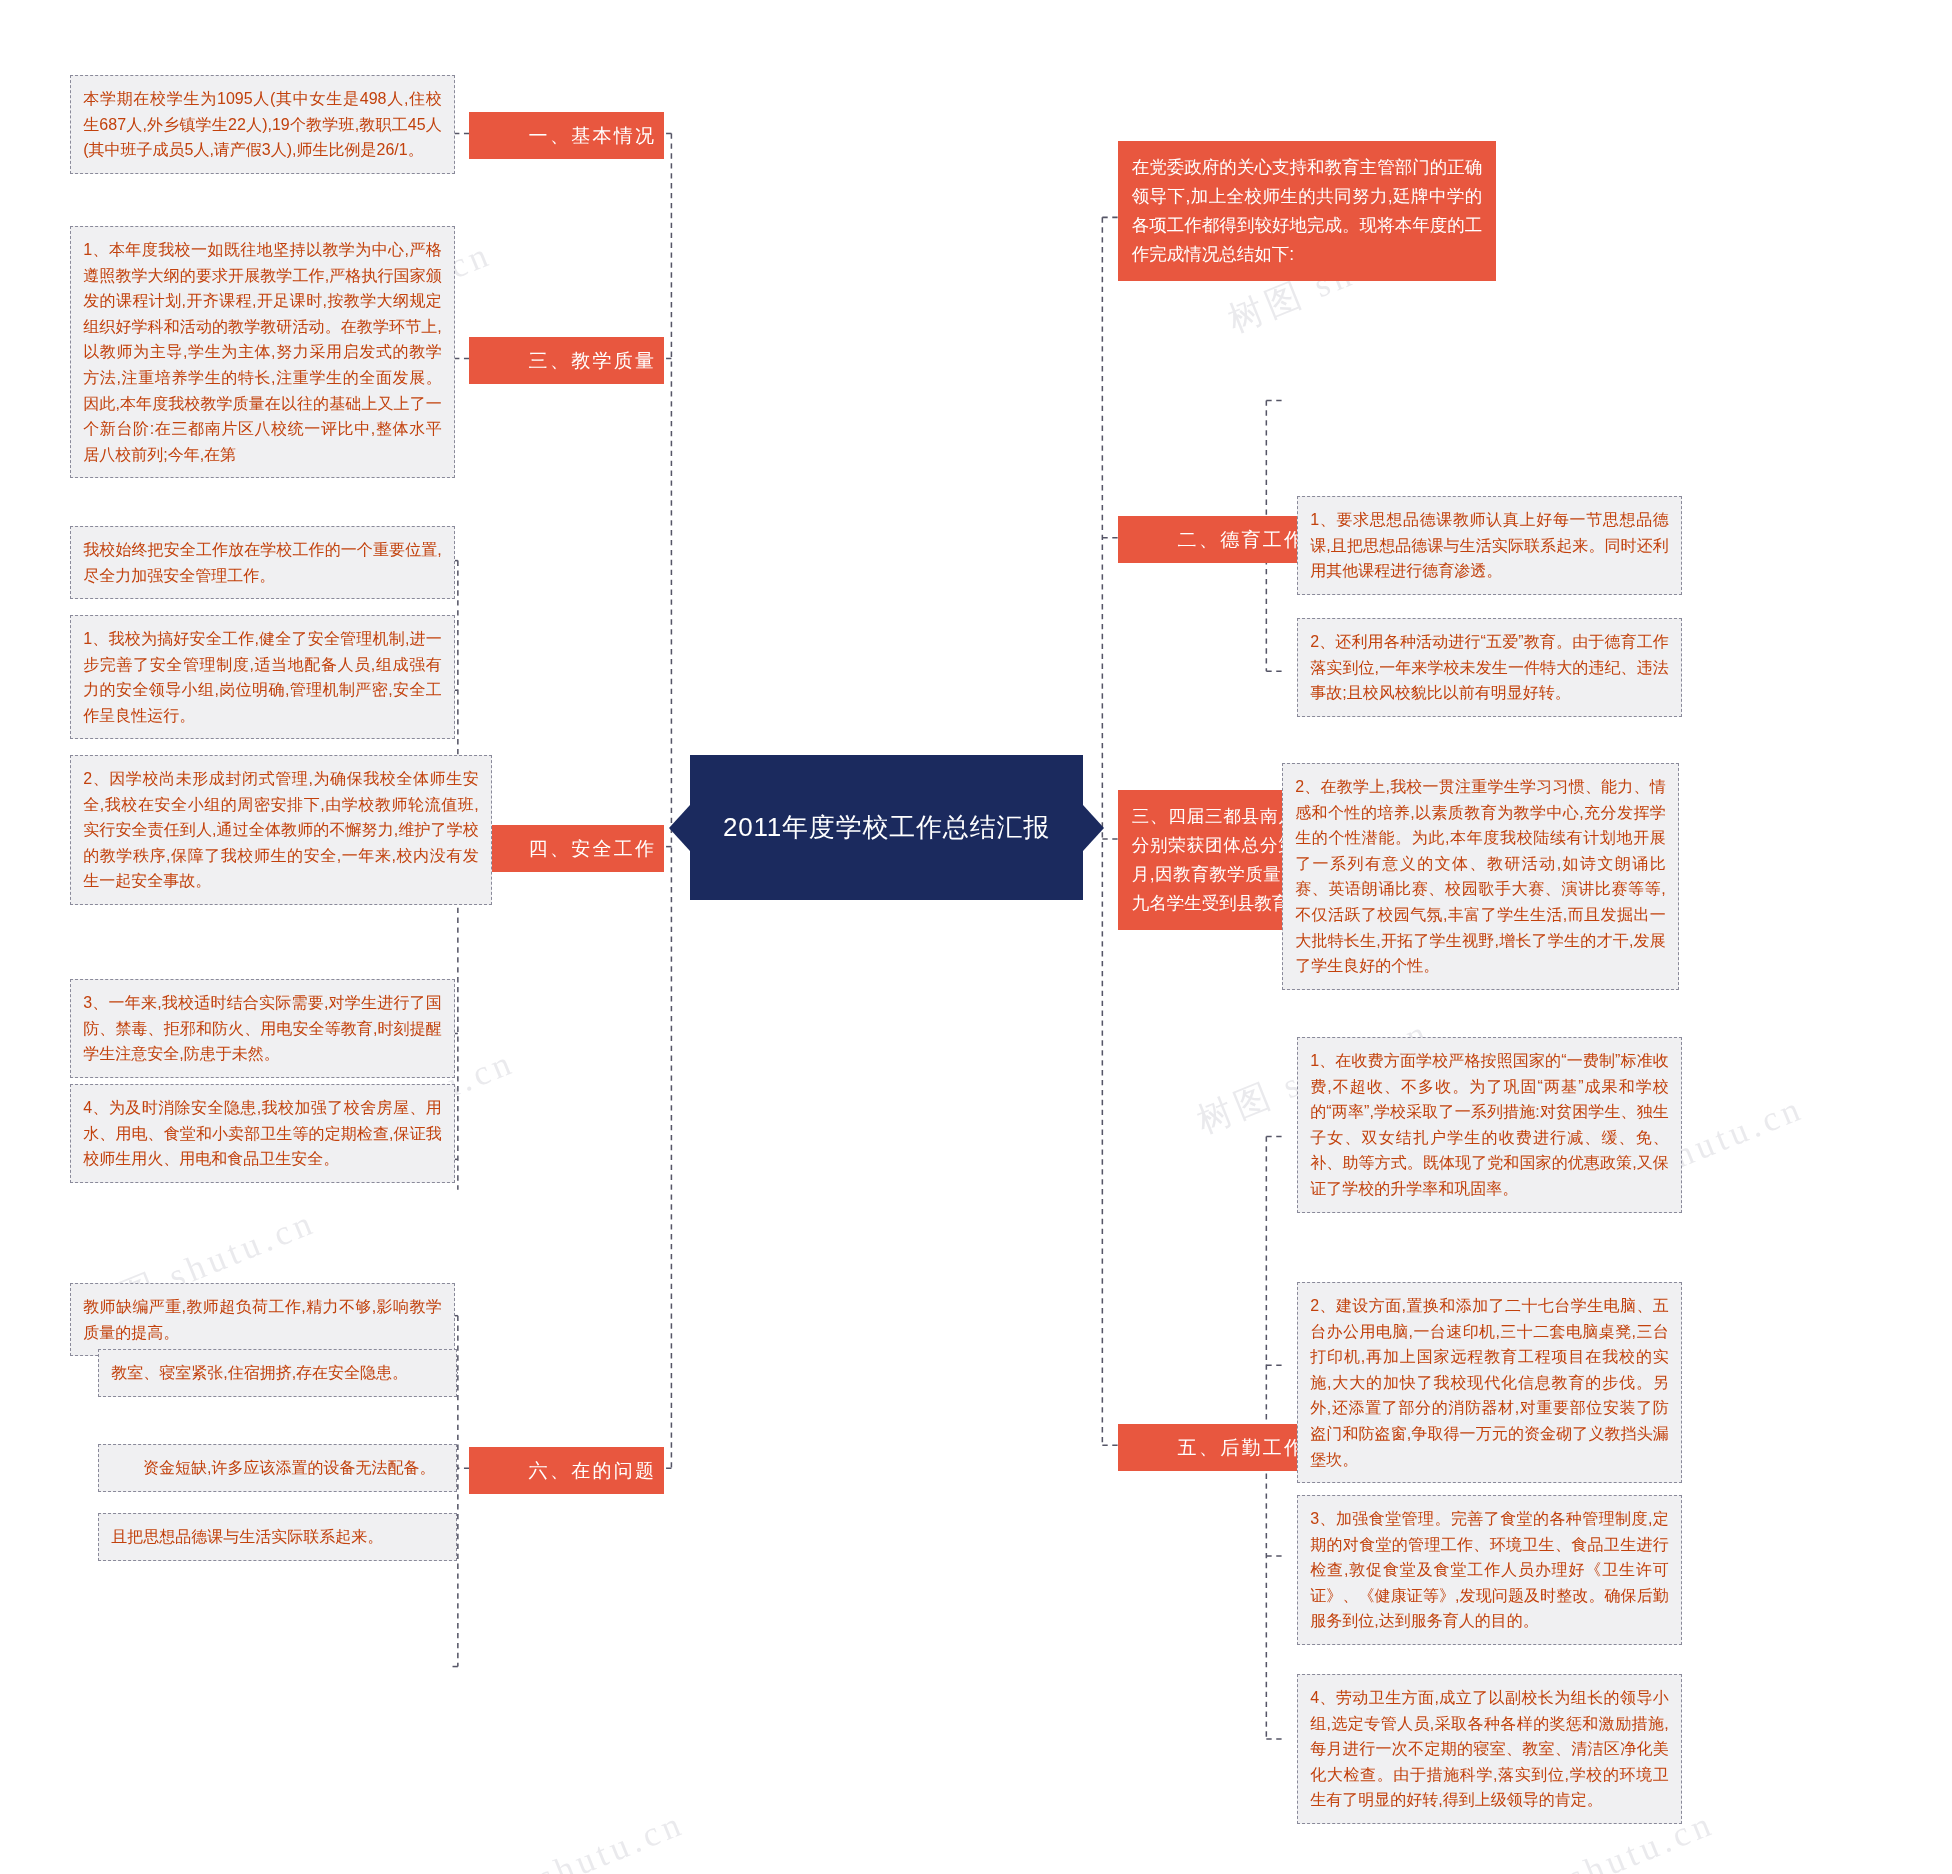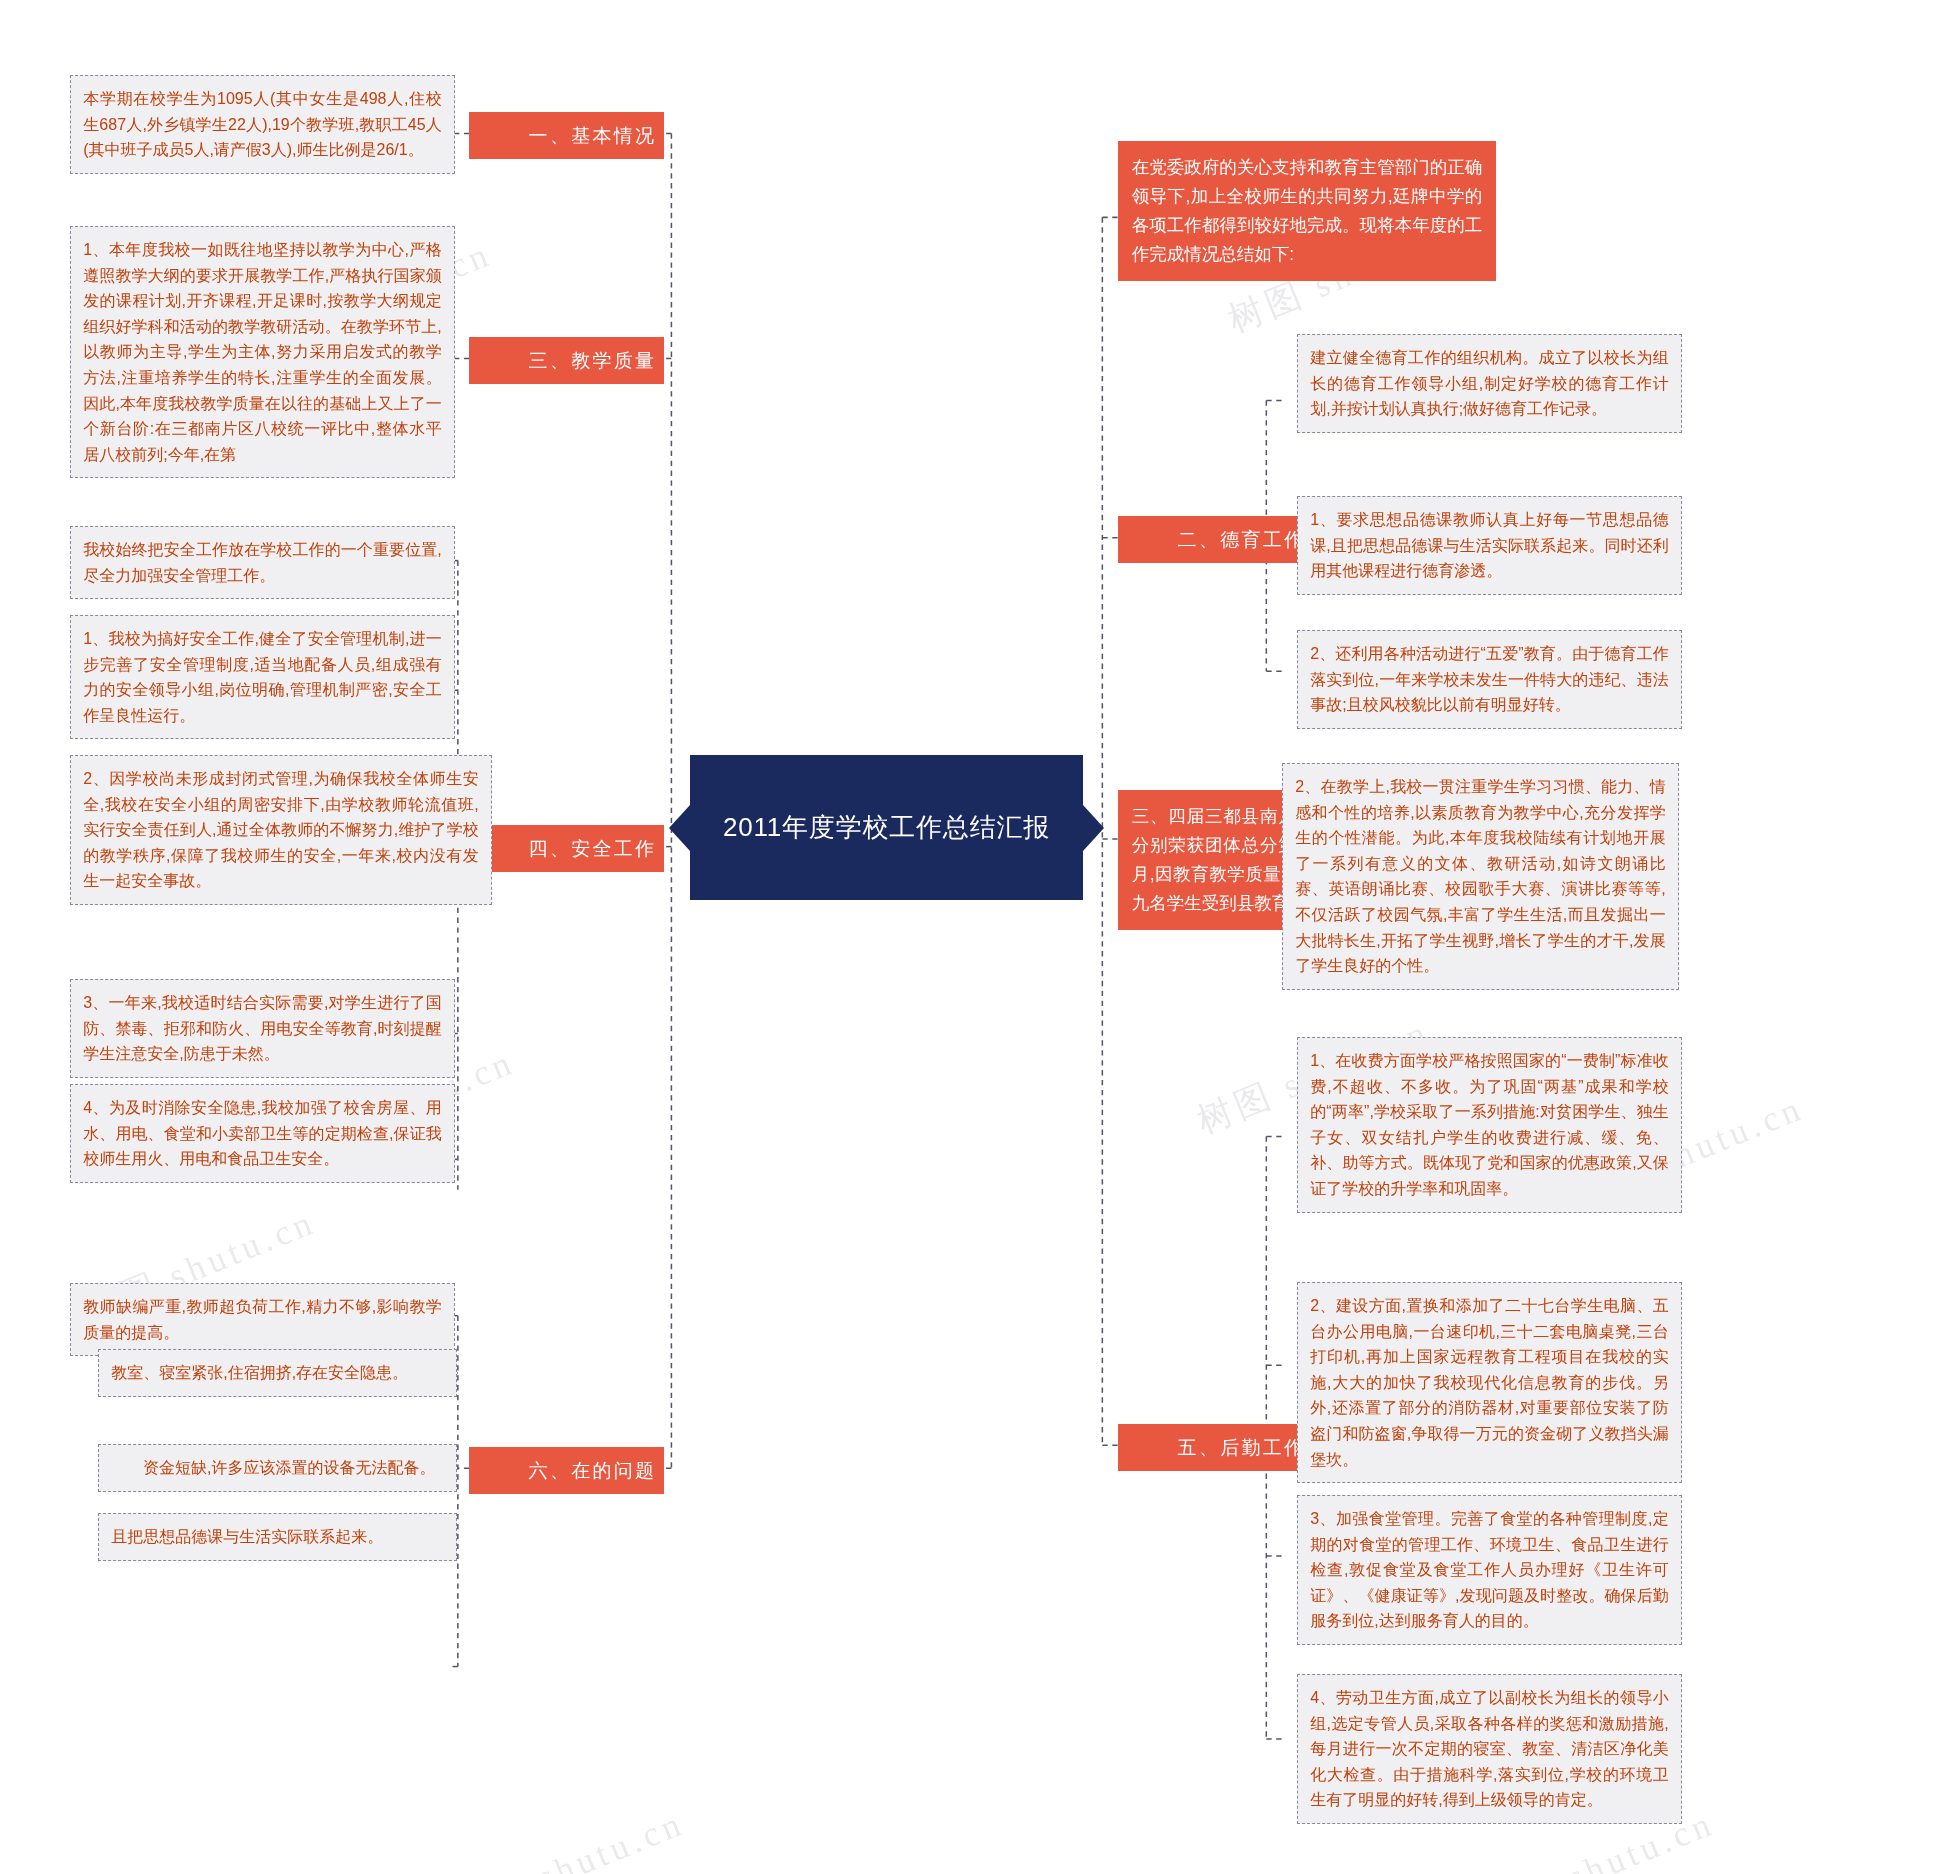--- a/index.html
+++ b/index.html
@@ -231,27 +231,24 @@
     <span>在党委政府的关心支持和教育主管部门的正确领导下,加上全校师生的共同努力,廷牌中学的各项工作都得到较好地完成。现将本年度的工作完成情况总结如下:</span>
   </div>
 
   <div class="node branch" style="left:1118px; top:516px; width:195px;">
     <span>二、德育工作</span>
   </div>
   <div class="node branch" style="left:1118px; top:1424px; width:195px;">
     <span>五、后勤工作</span>
   </div>
 
-  <div class="node leaf" style="left:1297px; top:334px; width:385px;">
-    <span>建立健全德育工作的组织机构。成立了以校长为组长的德育工作领导小组,制定好学校的德育工作计划,并按计划认真执行;做好德育工作记录。</span>
-  </div>
   <div class="node leaf" style="left:1297px; top:496px; width:385px;">
     <span>1、要求思想品德课教师认真上好每一节思想品德课,且把思想品德课与生活实际联系起来。同时还利用其他课程进行德育渗透。</span>
   </div>
-  <div class="node leaf" style="left:1297px; top:618px; width:385px;margin-top:12px;">
+  <div class="node leaf" style="left:1297px; top:618px; width:385px;">
     <span>2、还利用各种活动进行“五爱”教育。由于德育工作落实到位,一年来学校未发生一件特大的违纪、违法事故;且校风校貌比以前有明显好转。</span>
   </div>
 
   <div class="node orange-block" style="left:1118px; top:790px; width:362px;">
     <span>三、四届三都县南片区八校运动会上,我校分别荣获团体总分第一名和第二名;今年九月,因教育教学质量突出,我校有三名教师、九名学生受到县教育局表彰。</span>
   </div>
 
   <div class="node leaf" style="left:1282px; top:763px; width:397px;">
     <span>2、在教学上,我校一贯注重学生学习习惯、能力、情感和个性的培养,以素质教育为教学中心,充分发挥学生的个性潜能。为此,本年度我校陆续有计划地开展了一系列有意义的文体、教研活动,如诗文朗诵比赛、英语朗诵比赛、校园歌手大赛、演讲比赛等等,不仅活跃了校园气氛,丰富了学生生活,而且发掘出一大批特长生,开拓了学生视野,增长了学生的才干,发展了学生良好的个性。</span>
   </div>

